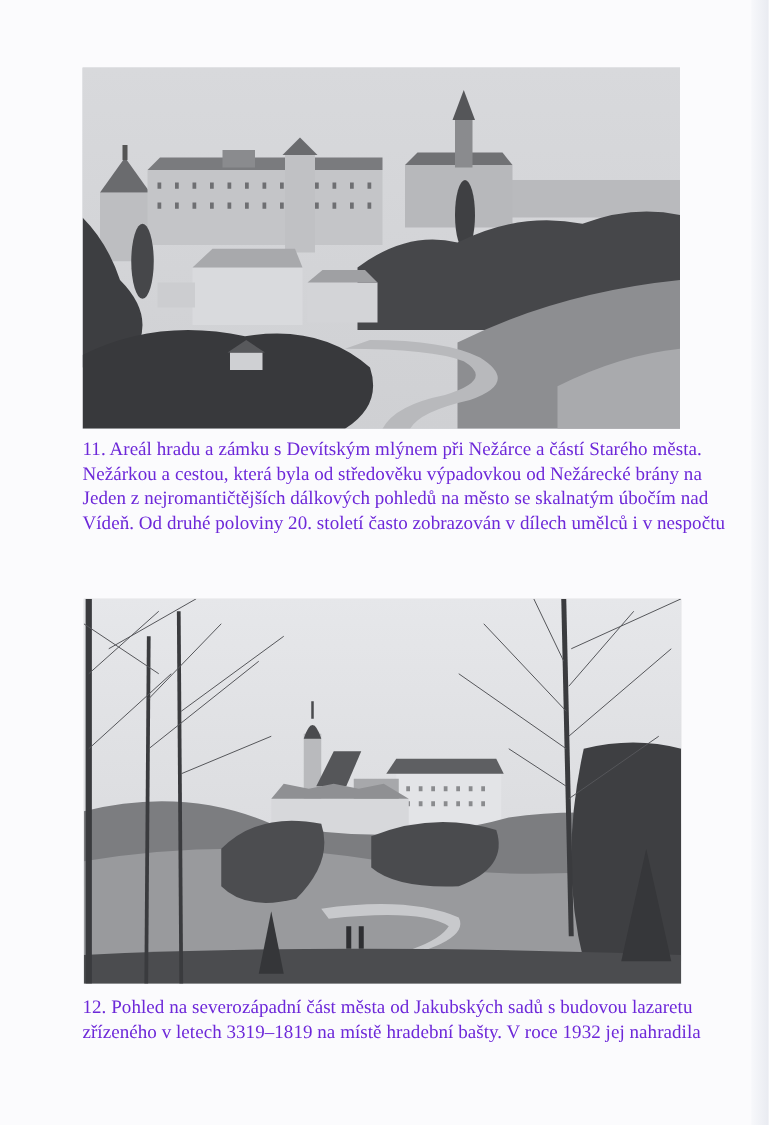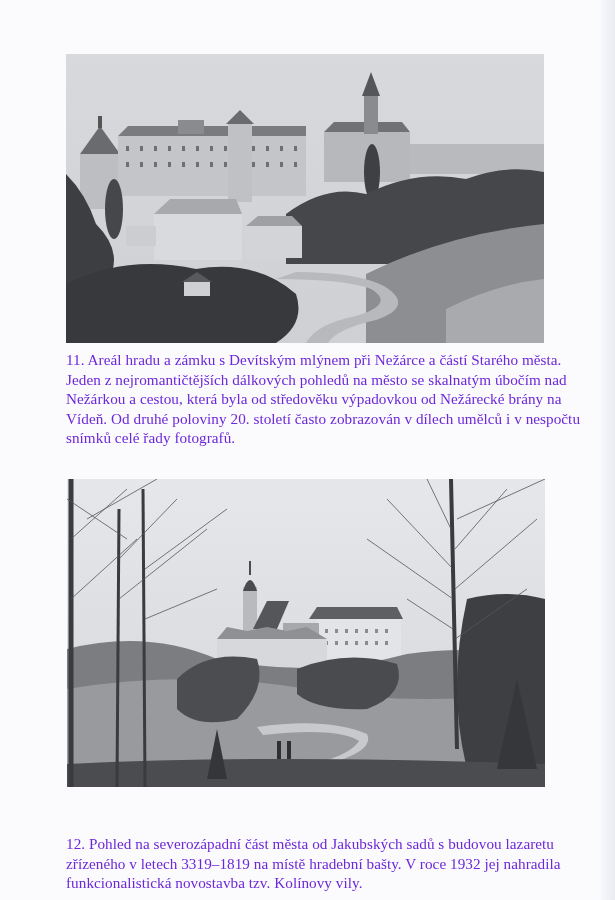--- a/index.html
+++ b/index.html
@@ -19,21 +19,21 @@
   }
   .photo svg { display: block; width: 100%; height: 100%; }
   #photo1 { left: 66px; top: 54px; width: 478px; height: 289px; }
   #photo2 { left: 67px; top: 479px; width: 478px; height: 308px; }
   .caption {
     position: absolute; left: 66px; width: 482px;
     font-size: 15.2px; line-height: 19.6px; color: #6d28d9;
     margin: 0; text-align: left; letter-spacing: 0.05px;
   }
   #caption1 { top: 350px; }
-  #caption2 { top: 834px; }
+  #caption2 { top: 796px; }
   .caption span { display: block; white-space: nowrap; }
 </style>
 </head>
 <body>
 
 <div class="page-edge"></div>
 
 <figure class="photo" id="photo1" style="margin:0">
   <svg viewBox="0 0 478 289" preserveAspectRatio="none">
     <defs>
@@ -111,24 +111,23 @@
 
     <path d="M210,225 Q280,225 305,235 Q330,250 290,262 Q250,270 240,289 L262,289 Q270,275 310,266 Q350,252 318,232 Q290,218 230,218 Z" fill="#b8b9bc"></path>
 
     <rect x="118" y="228" width="26" height="14" fill="#cfd0d3"></rect>
     <polygon points="116,228 131,218 146,228" fill="#58595c"></polygon>
   </svg>
 </figure>
 
 <p class="caption" id="caption1">
   <span>11. Areál hradu a zámku s Devítským mlýnem při Nežárce a částí Starého města.</span>
+  <span>Nežárkou a cestou, která byla od středověku výpadovkou od Nežárecké brány na</span>
   <span>Jeden z nejromantičtějších dálkových pohledů na město se skalnatým úbočím nad</span>
-  <span>Nežárkou a cestou, která byla od středověku výpadovkou od Nežárecké brány na</span>
   <span>Vídeň. Od druhé poloviny 20. století často zobrazován v dílech umělců i v nespočtu</span>
-  <span>snímků celé řady fotografů.</span>
 </p>
 
 <figure class="photo" id="photo2" style="margin:0">
   <svg viewBox="0 0 478 308" preserveAspectRatio="none">
     <defs>
       <linearGradient id="sky2" x1="0" y1="0" x2="0" y2="1">
         <stop offset="0" stop-color="#e6e7ea"></stop>
         <stop offset="1" stop-color="#d5d6d9"></stop>
       </linearGradient>
     </defs>
@@ -189,14 +188,13 @@
     </g>
 
     <polygon points="140,300 150,250 160,300" fill="#353639"></polygon>
     <polygon points="430,290 450,200 470,290" fill="#36373a"></polygon>
   </svg>
 </figure>
 
 <p class="caption" id="caption2">
   <span>12. Pohled na severozápadní část města od Jakubských sadů s budovou lazaretu</span>
   <span>zřízeného v letech 3319–1819 na místě hradební bašty. V roce 1932 jej nahradila</span>
-  <span>funkcionalistická novostavba tzv. Kolínovy vily.</span>
 </p>
 
 </body></html>

